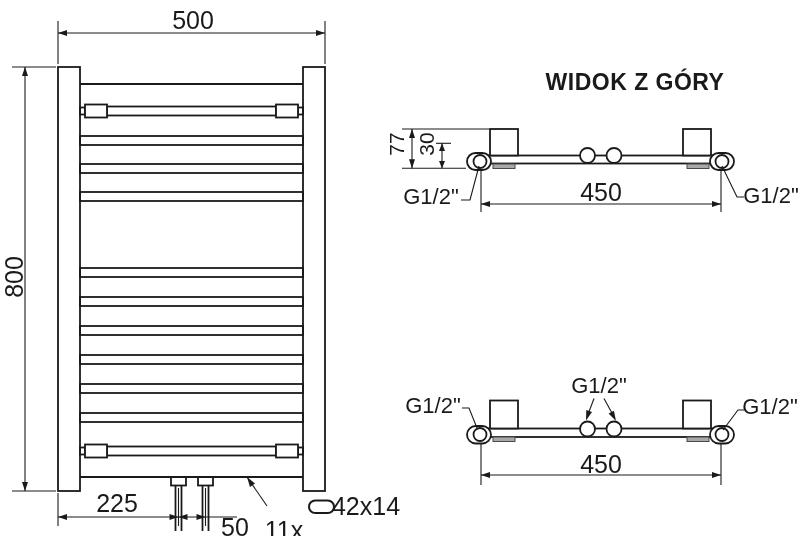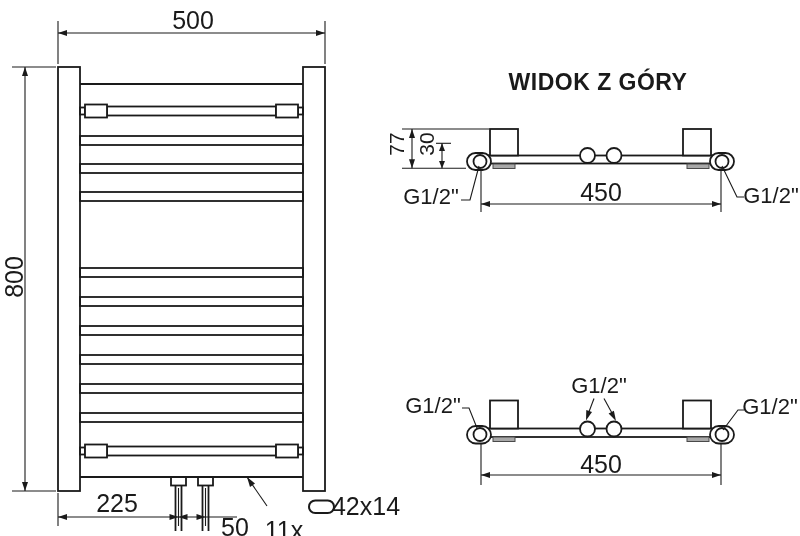--- a/index.html
+++ b/index.html
@@ -16,21 +16,21 @@
     position:absolute;
     transform:translate(-50%,-50%);
     white-space:nowrap;
     color:#1a1a1a;
     line-height:1;
   }
   .lbl.rot{transform:translate(-50%,-50%) rotate(-90deg);}
   .dimnum{font-size:25px;}
   .mid{font-size:21px;}
   .thread{font-size:22px;}
-  .title{font-size:23px;font-weight:600;letter-spacing:0.5px;}
+  .title{font-size:23px;font-weight:600;letter-spacing:0.5px;margin-left:37px;}
   
   .obj{stroke:#1a1a1a;stroke-width:1.8;fill:none;}
   .objw{stroke:#1a1a1a;stroke-width:1.8;fill:#ffffff;}
   .dim{stroke:#1a1a1a;stroke-width:1.1;fill:none;}
   .arr{fill:#1a1a1a;stroke:none;}
   .foot{fill:#a8a8a8;stroke:#4a4a4a;stroke-width:1;}
 </style>
 </head>
 <body>
 

